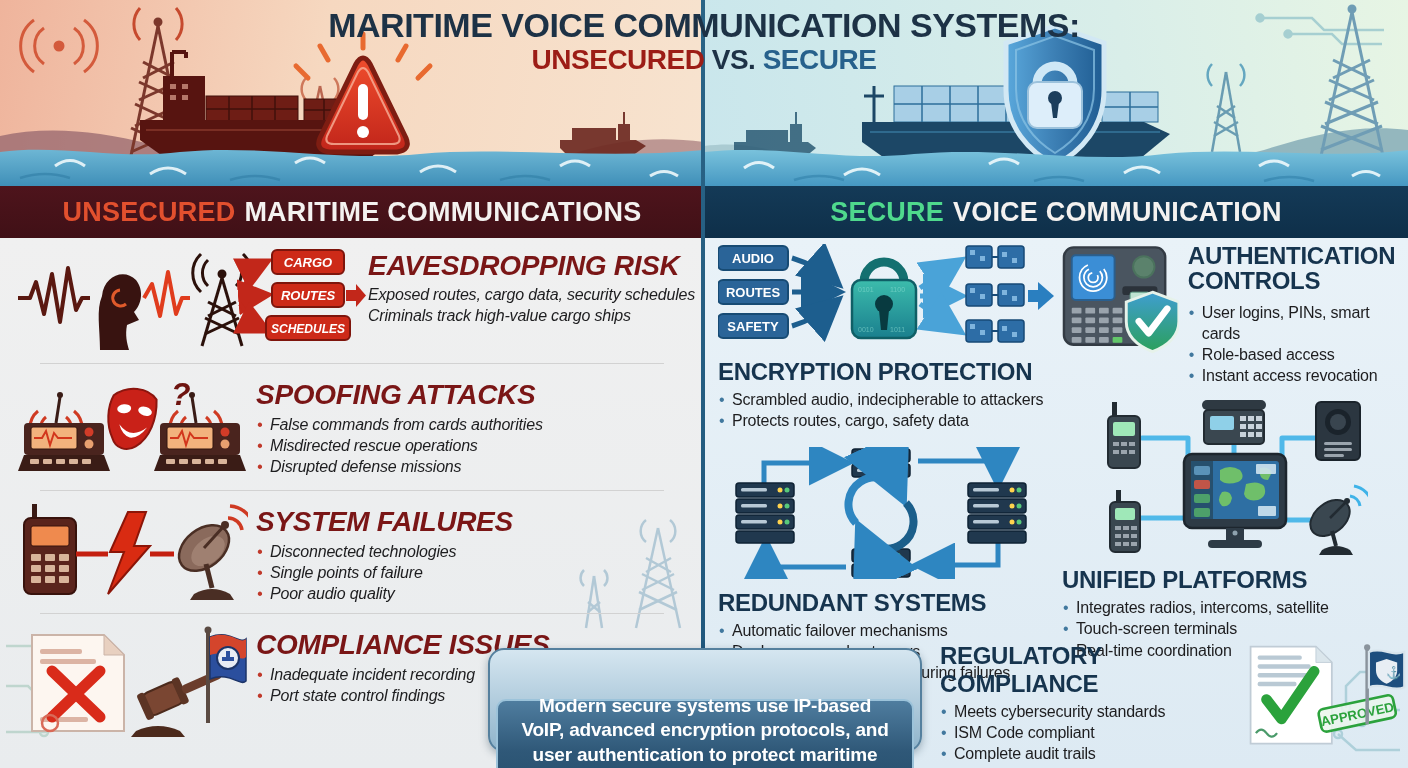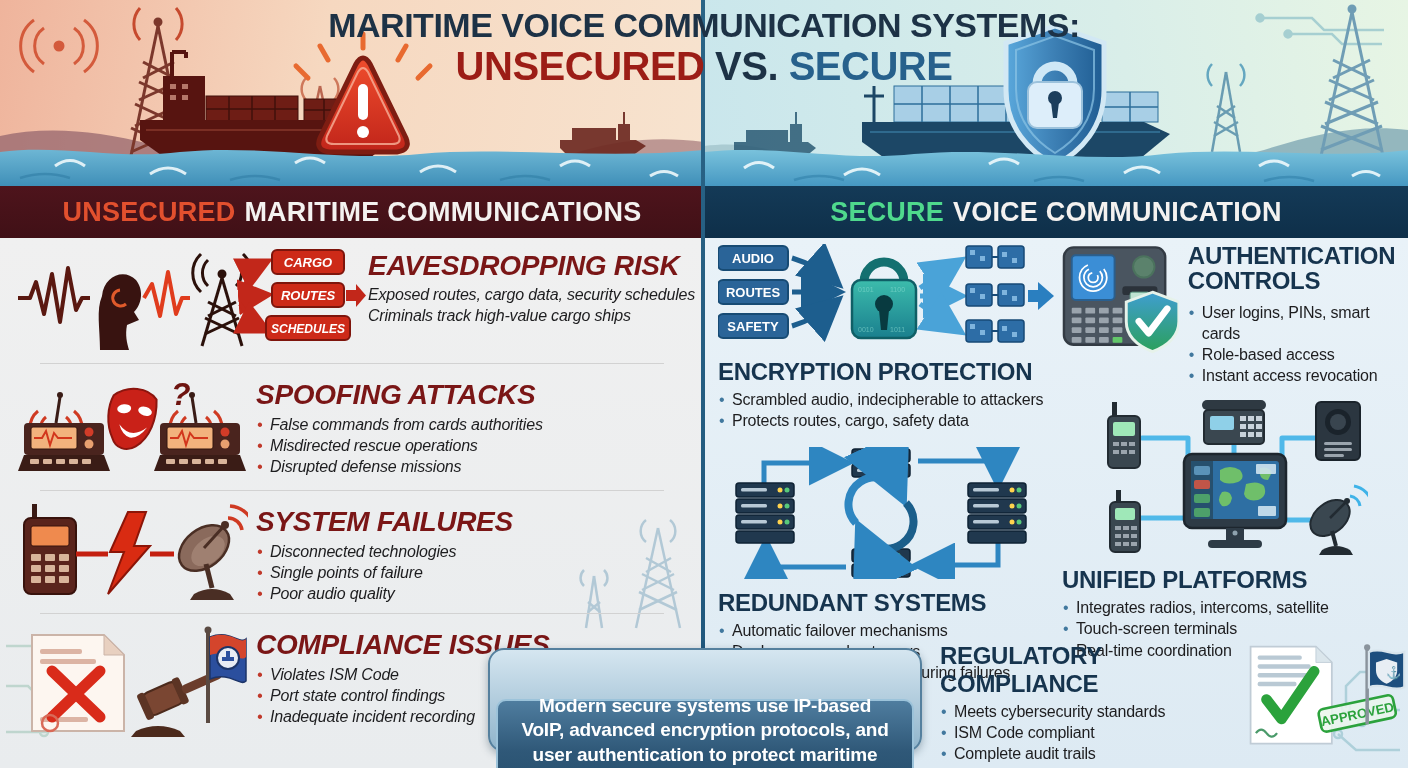--- a/index.html
+++ b/index.html
@@ -9,21 +9,21 @@
     font-family:"Liberation Sans",sans-serif;background:#bef264;
   }
   
   .hero{position:absolute;top:0;height:186px;width:704px;overflow:hidden;}
   .hero-left{left:0;background:linear-gradient(100deg,#efb49c 0%,#f6d8c0 45%,#f7e3cf 100%);}
   .hero-right{left:704px;background:linear-gradient(260deg,#e7f5e4 0%,#d9eee9 40%,#c9e6ec 100%);}
   .hero svg{display:block;}
   
   .title-wrap{position:absolute;top:6px;left:0;width:100%;text-align:center;z-index:6;line-height:1.12;}
   .t1{font-size:34px;font-weight:800;color:#1d3246;letter-spacing:-0.5px;}
-  .t2{font-size:40px;font-weight:800;letter-spacing:-0.5px;}
+  .t2{font-size:28px;font-weight:800;letter-spacing:-0.5px;}
   .t2-unsec{color:#9c1d16;}
   .t2-vs{color:#1d3246;}
   .t2-sec{color:#27618c;}
   
   .band{position:absolute;top:186px;height:52px;width:704px;display:flex;align-items:center;justify-content:center;
         font-size:27px;font-weight:800;letter-spacing:0.2px;color:#f4f2f0;z-index:4;}
   .band-left{left:0;background:linear-gradient(180deg,#4e141c 0%,#401016 100%);}
   .band-right{left:704px;background:linear-gradient(180deg,#123document951 0%,#0e2f49 100%);background:linear-gradient(180deg,#143a57 0%,#0e2f49 100%);}
   .hl-red{color:#e2502e;margin-right:9px;}
   .hl-green{color:#4fd98d;margin-right:9px;}
@@ -530,23 +530,22 @@
             <path d="M194,12 C214,4 224,20 230,14 L230,32 C224,38 214,24 194,30 Z" fill="#d4452c"></path>
             <circle cx="212" cy="33" r="11" fill="#e8ecf4" stroke="#1c3468" stroke-width="2"></circle>
             <rect x="206" y="32" width="12" height="4" fill="#2b4f9e"></rect>
               <rect x="210" y="26" width="4" height="6" fill="#2b4f9e"></rect>
           </g>
         </svg>
       </div>
       <div class="text-box">
         <div class="h-left">COMPLIANCE ISSUES</div>
         <ul class="bullets left-b">
-          <li>Violates ISM Code</li>
+          <li>Inadequate incident recording</li>
           <li>Port state control findings</li>
-          <li>Inadequate incident recording</li>
         </ul>
       </div>
     </div>
   </div>
 
   <div class="content content-right">
 
     <svg class="wm" style="left:570px;top:420px;" width="130" height="108" viewBox="0 0 130 108">
       <g stroke="#8fbfca" stroke-width="2.5" fill="none" opacity="0.6">
         <path d="M126,14 h-40 l-14,14 v22"></path>

